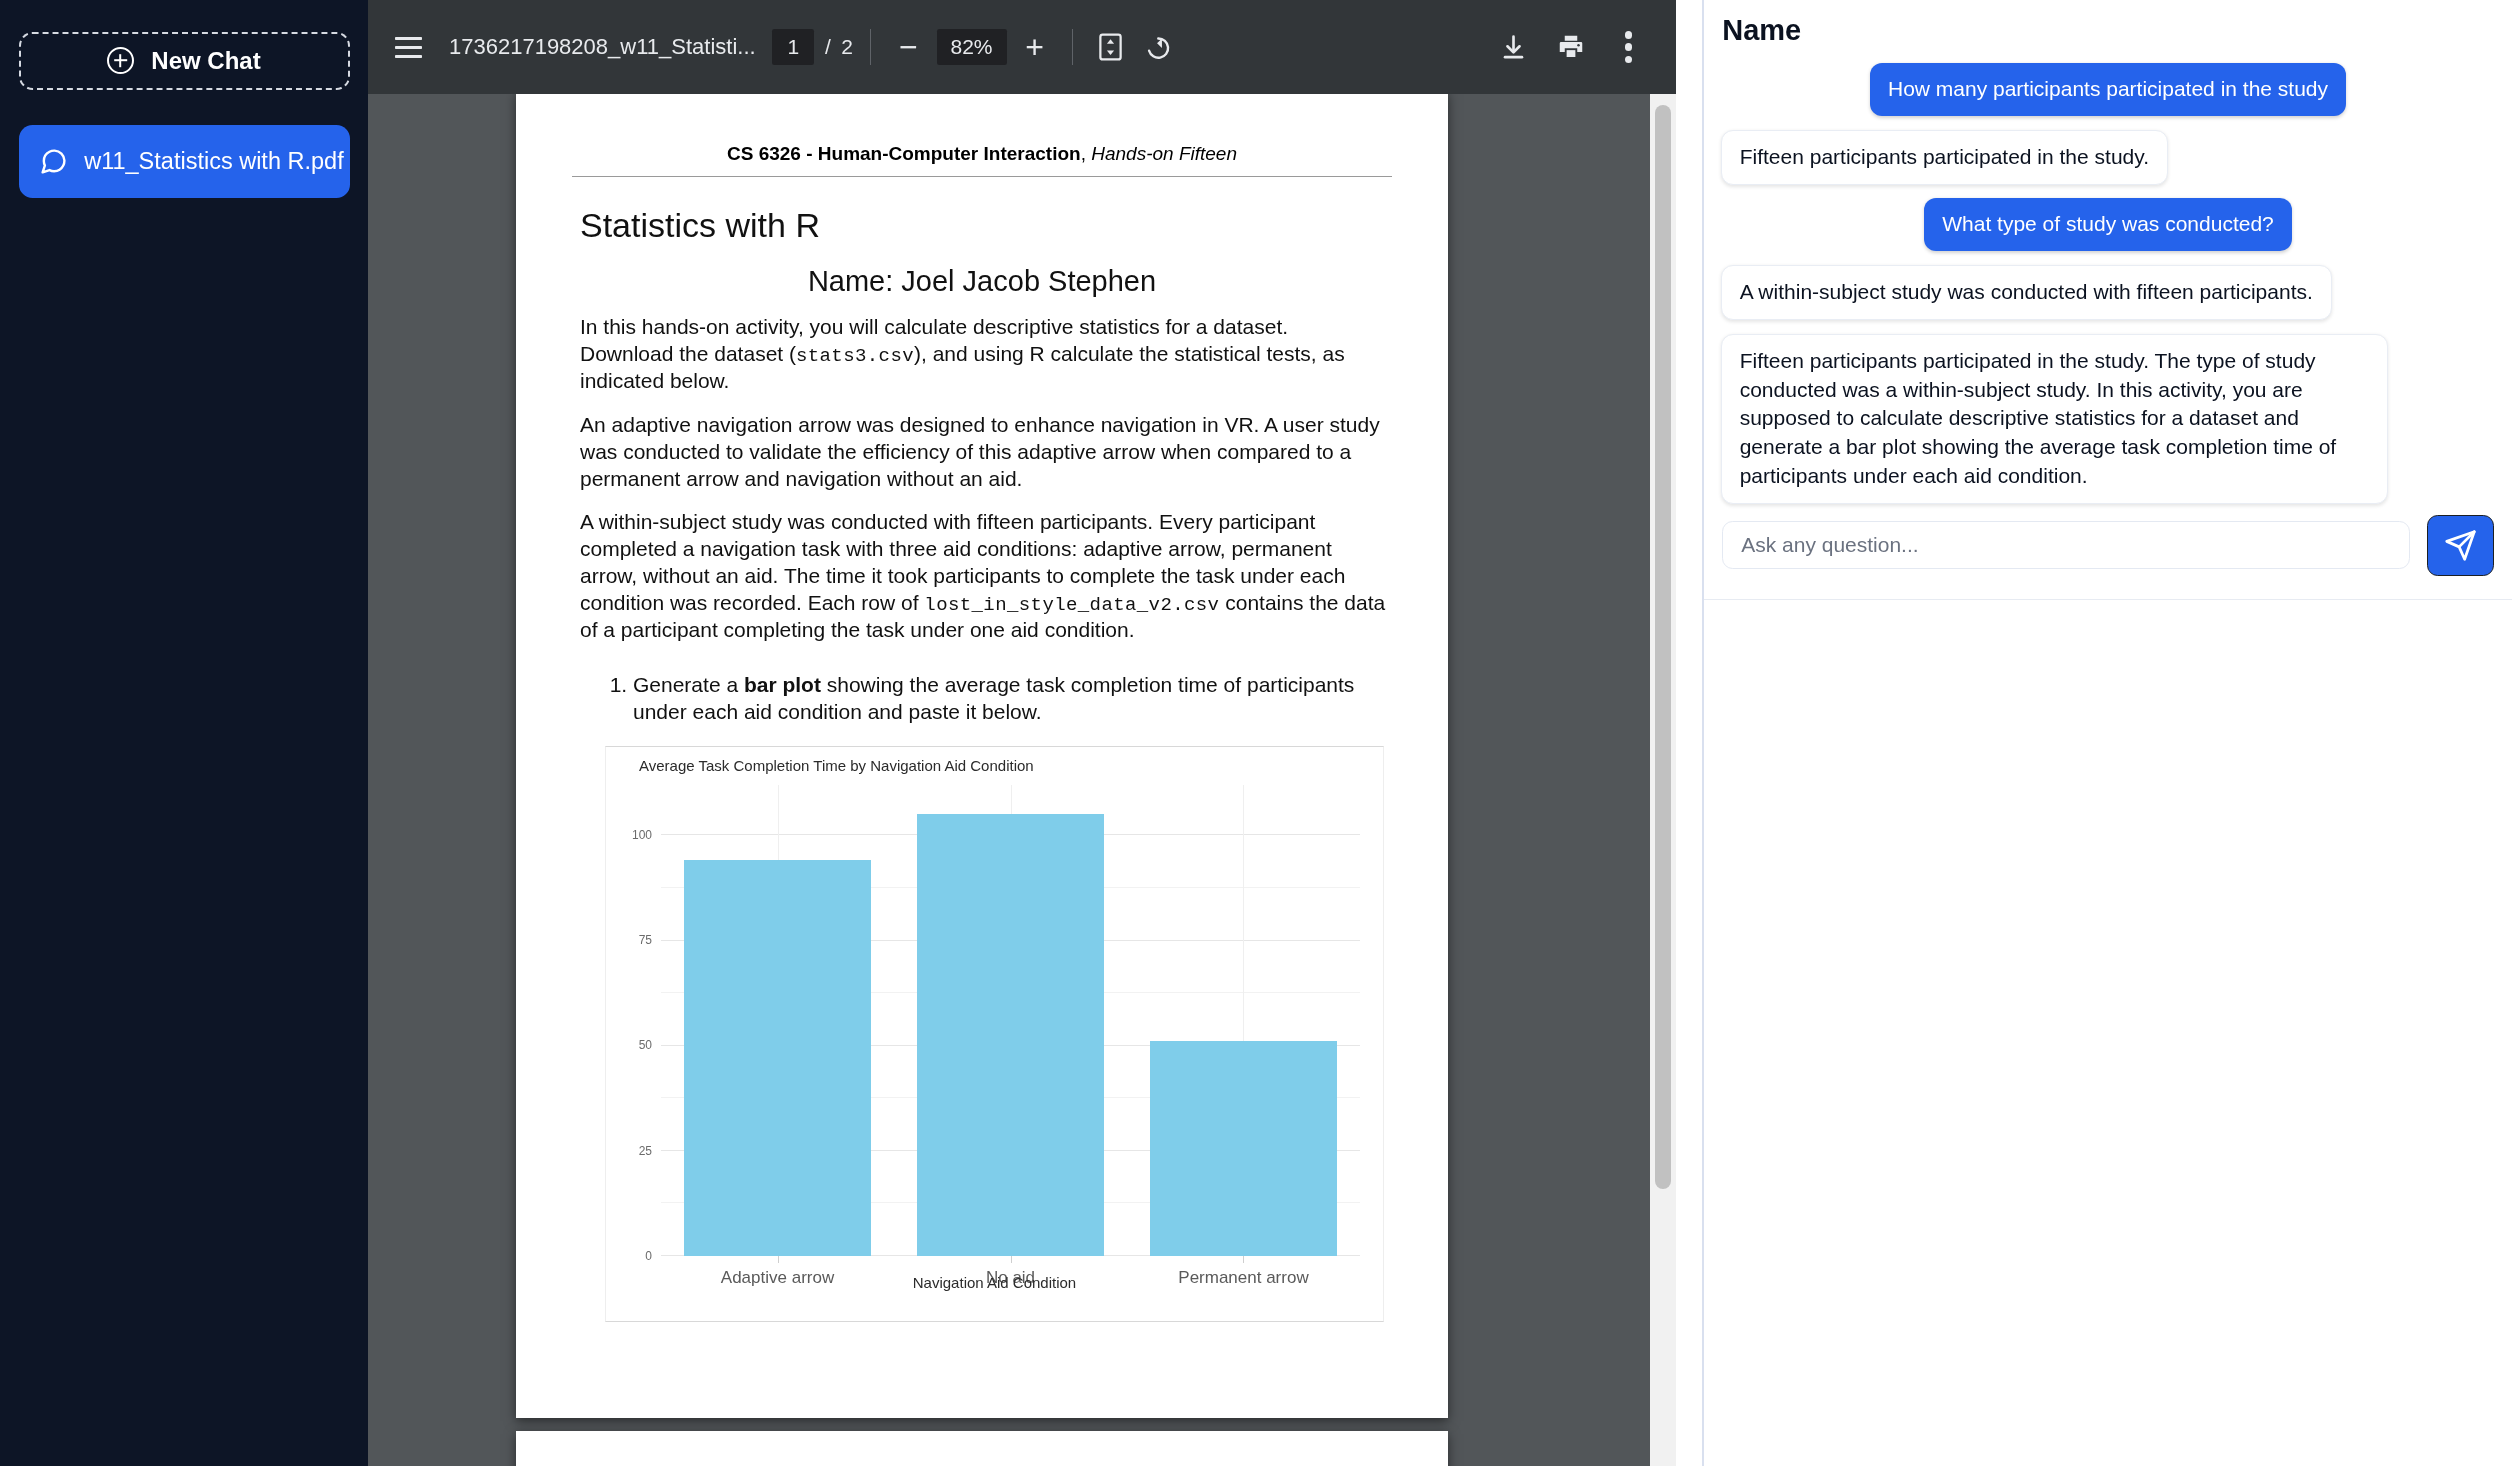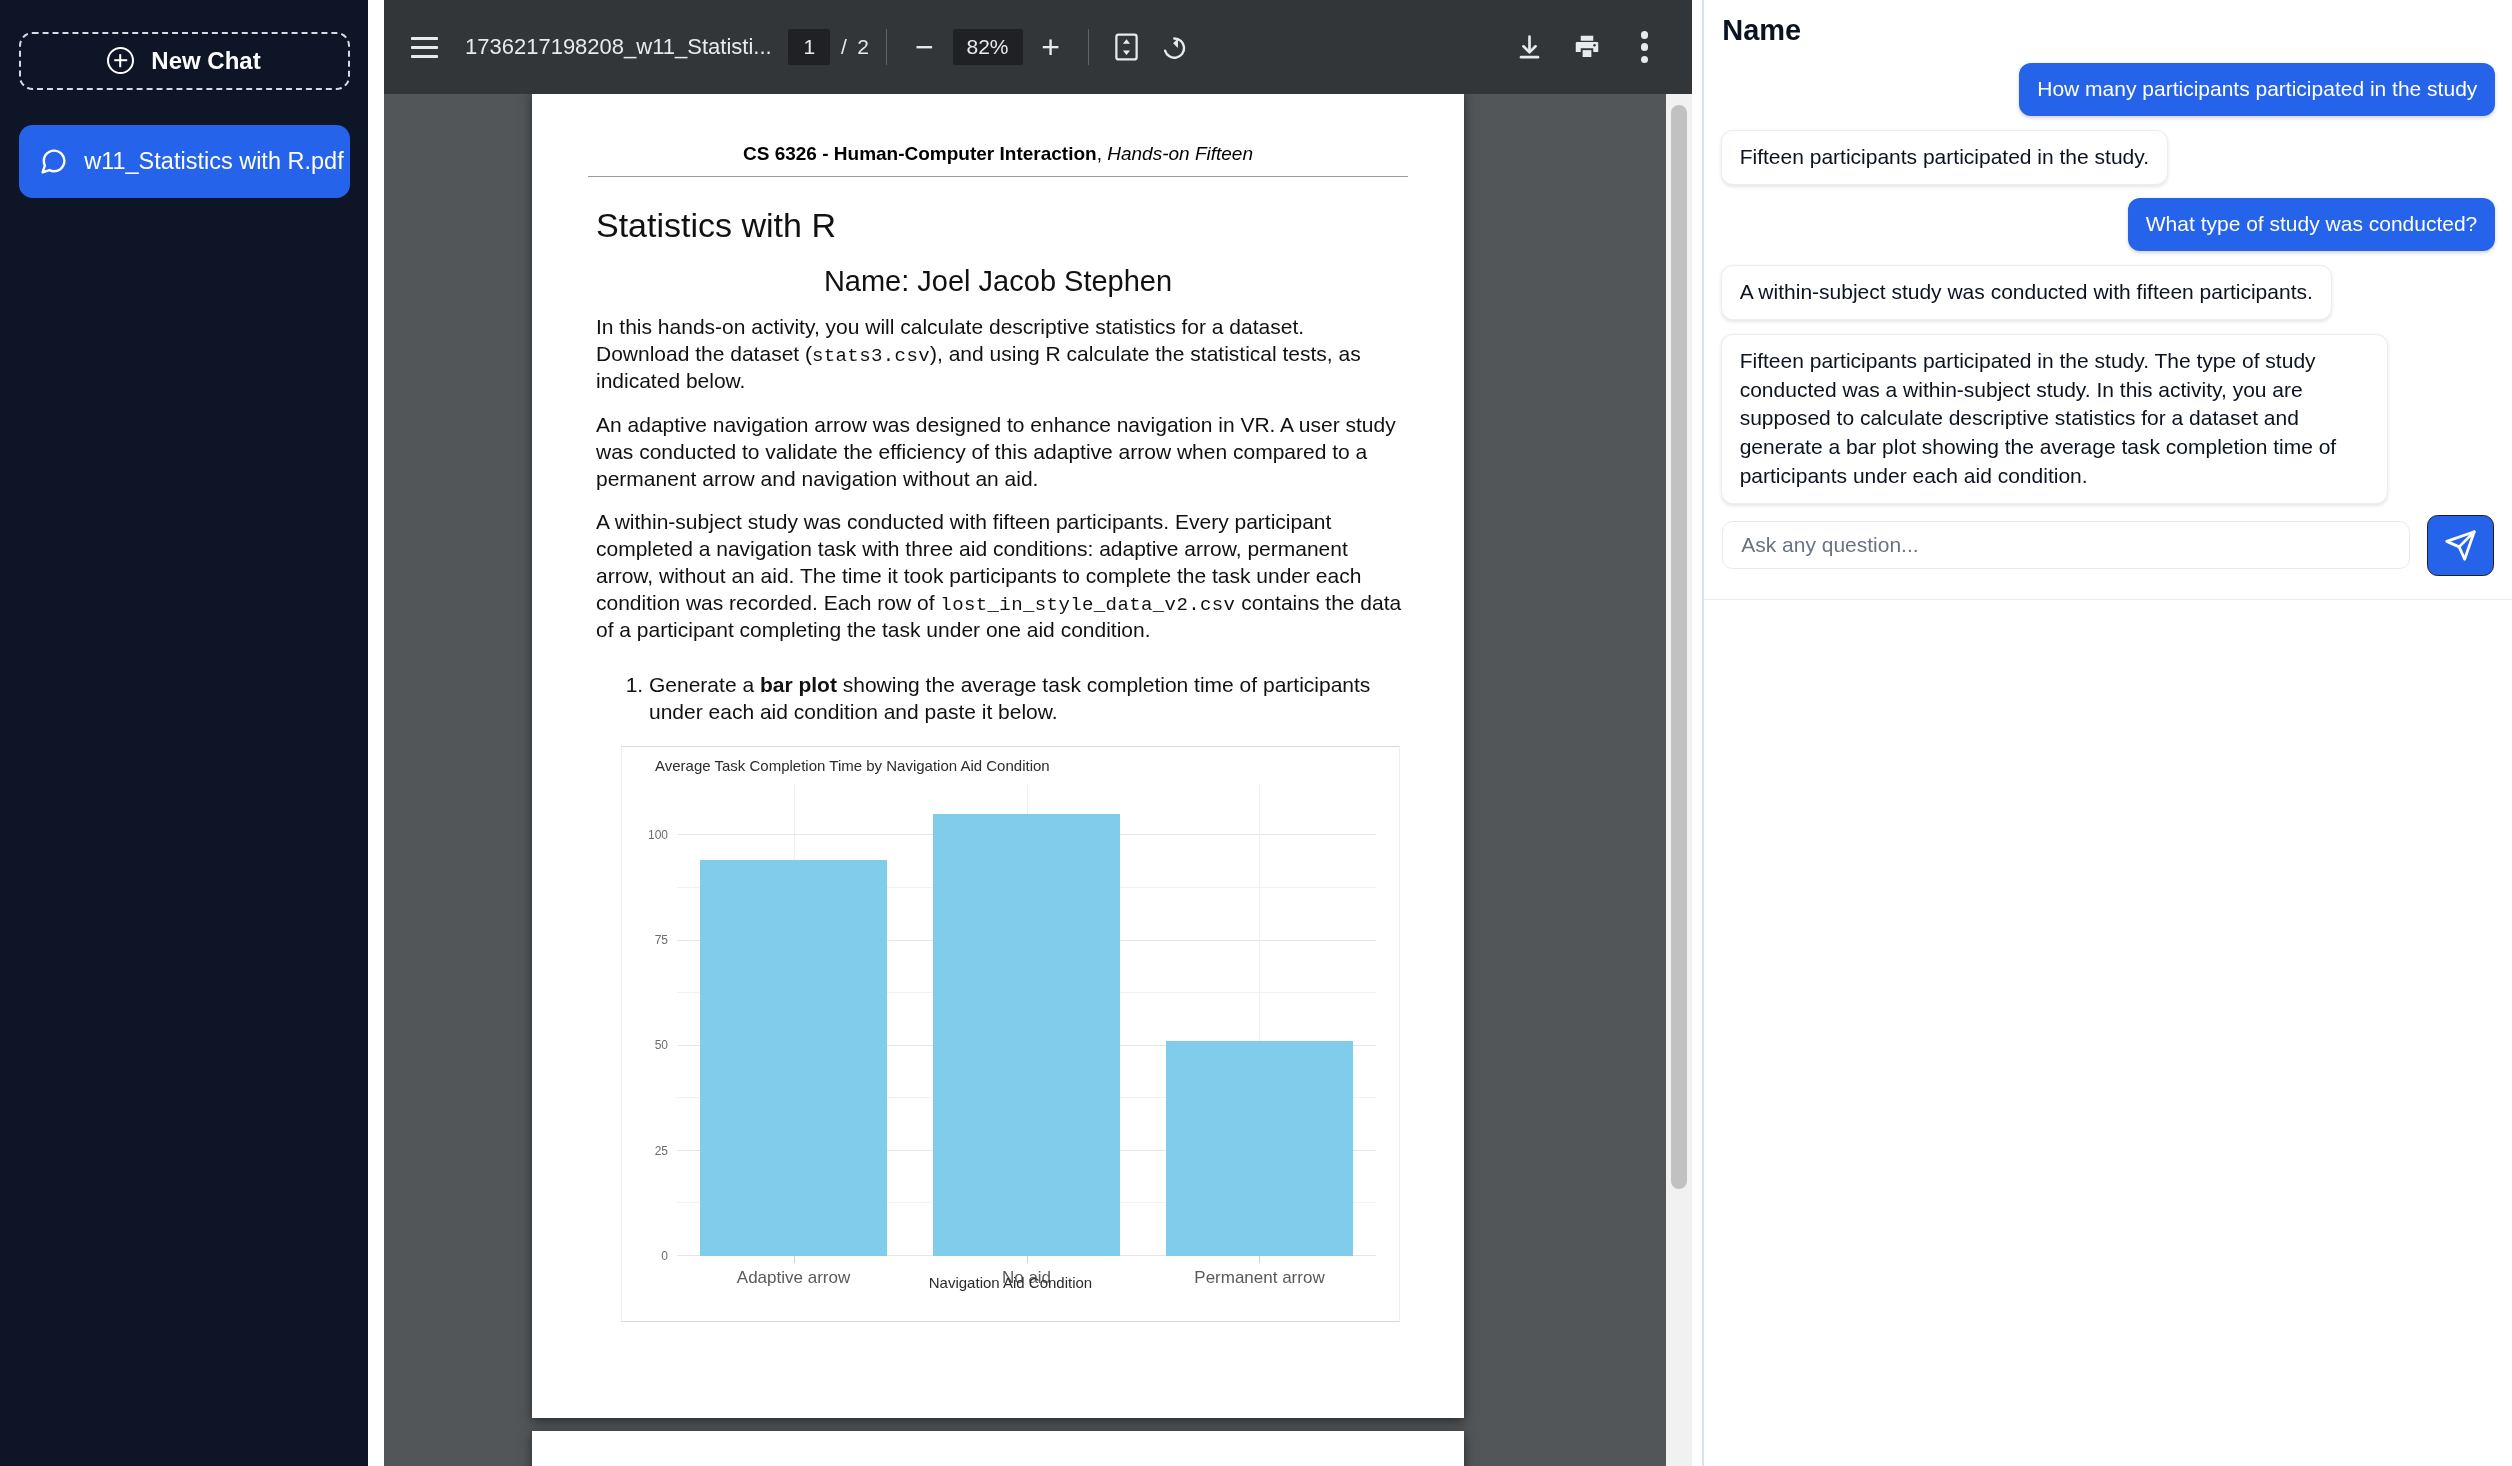--- a/index.html
+++ b/index.html
@@ -63,21 +63,21 @@
   #pdf-pane {
     flex: 0 0 1334px; width: 1334px; height: 1466px;
     background: #ffffff;
     padding: 0 0 0 0;
     position: relative;
   }
   #pdf-inner {
     position: absolute; left: 0; top: 0;
     width: 1308px; height: 1466px;
     background: #4c1d95;
-    margin-left: 16px;
+    margin-left: 0;
   }
   #pdf-toolbar {
     position: absolute; left: 0; top: 0;
     width: 1308px; height: 94px;
     background: #323639;
     display: flex; align-items: center;
     color: #e8eaed;
   }
   .tb-icon-btn {
     width: 41px; height: 41px;
@@ -245,21 +245,21 @@
     margin: 0; background: #ffffff;
     border-bottom: 1.5px solid #e7ebf2;
     padding: 0 16.7px 20px 16.7px;
   }
   #chat-title {
     font-size: 29px; font-weight: bold; color: #0b1220;
     padding: 13.6px 0 16.7px 1.5px;
   }
   #messages { display: flex; flex-direction: column; gap: 13.6px; }
   .msg-row { display: flex; }
-  .msg-row.user { justify-content: flex-end; }
+  .msg-row.user { justify-content: center; }
   .msg-row.bot  { justify-content: flex-start; }
   .bubble {
     max-width: 667px; border-radius: 12px;
     font-size: 21px; line-height: 1.38;
     padding: 12px 18px;
   }
   .bubble.user {
     background: #2563eb; color: #ffffff;
     box-shadow: 0 1.5px 3.8px rgba(0,0,0,.18);
   }

